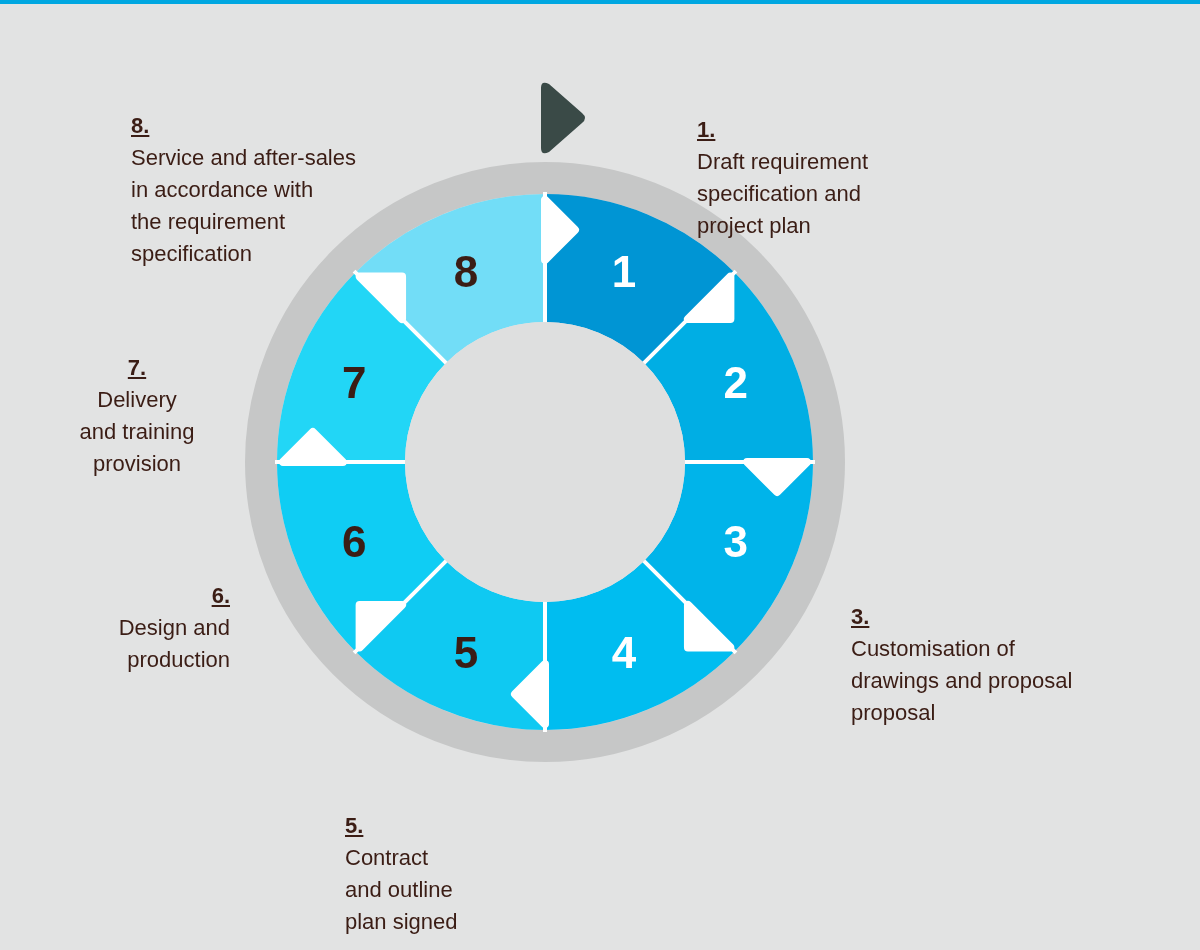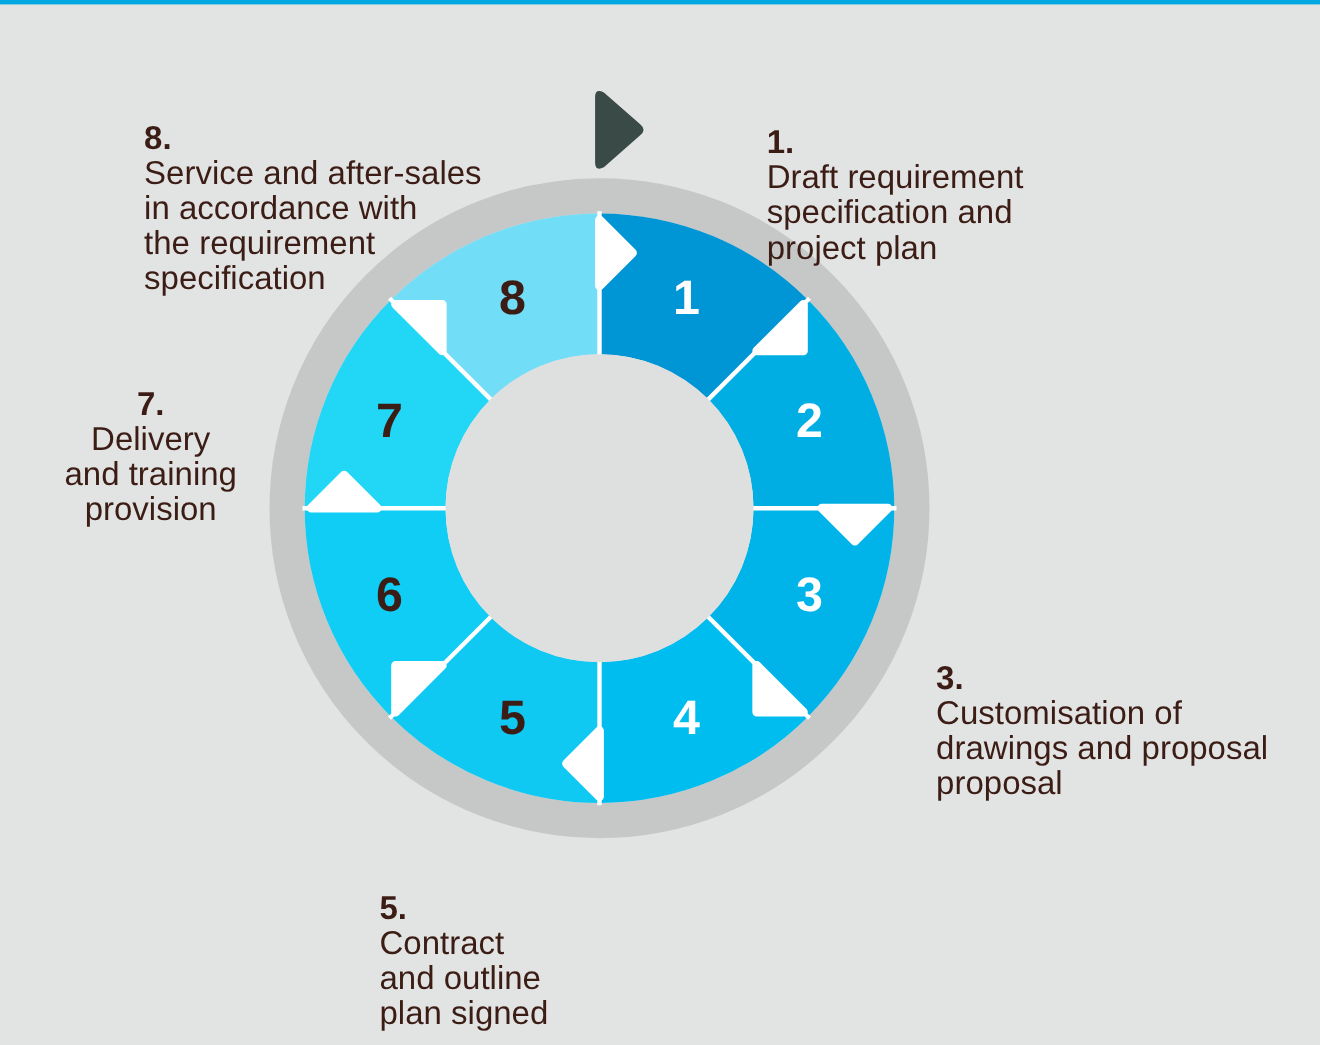--- a/index.html
+++ b/index.html
@@ -23,24 +23,25 @@
   }
   #stage {
     position: absolute;
     top: 0; left: 0;
     width: 1200px;
     height: 950px;
   }
   .callout {
     position: absolute;
     color: #3b1d15;
-    font-size: 30px;
+    font-size: 22px;
     line-height: 32px;
     white-space: pre-line;
     font-family: "Liberation Sans", sans-serif;
+    text-decoration: underline;
   }
   .callout .num {
     font-weight: bold;
   }
   .callout .txt {
     font-weight: normal;
   }
   .align-left  { text-align: left; }
 
   
@@ -137,20 +138,25 @@
   </div>
 
 
   <div class="callout align-left" style="left:345px; top:778px;">
     <span class="num">5.</span>
     <span class="body txt">Contract
 and outline
 plan signed</span>
   </div>
 
+  <div class="callout align-left" style="left:50px; top:548px; width:180px; text-align:right;">
+    <span class="num">6.</span>
+    <span class="body txt">Design and
+production</span>
+  </div>
 
   <div class="callout align-left" style="left:44px; top:320px; width:186px; text-align:center;">
     <span class="num">7.</span>
     <span class="body txt">Delivery
 and training
 provision</span>
   </div>
 
   <div class="callout align-left" style="left:131px; top:78px;">
     <span class="num">8.</span>

